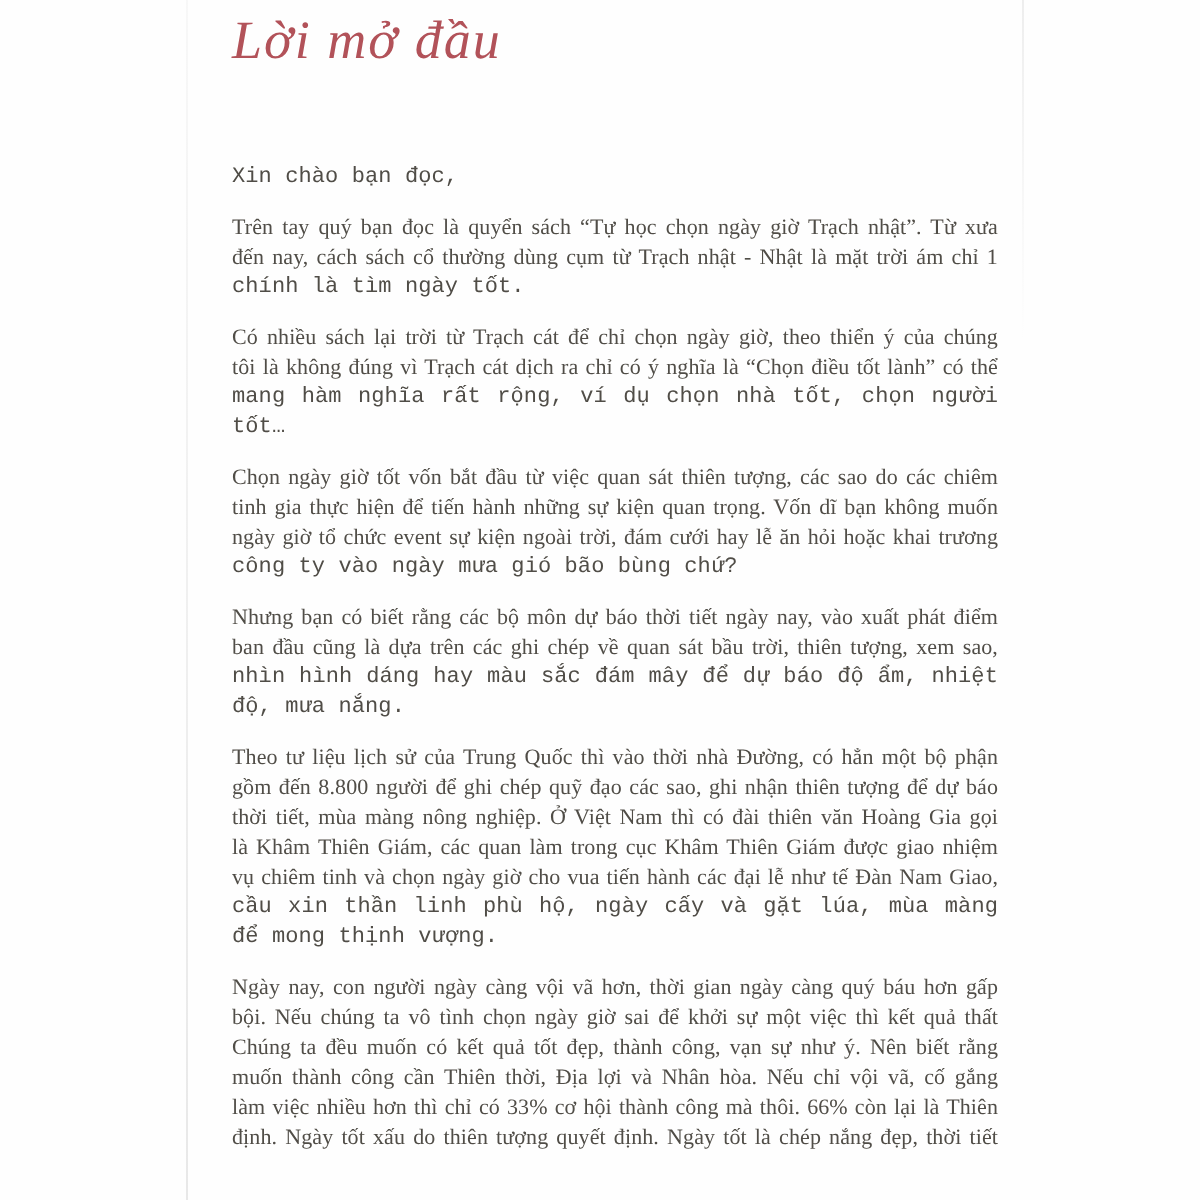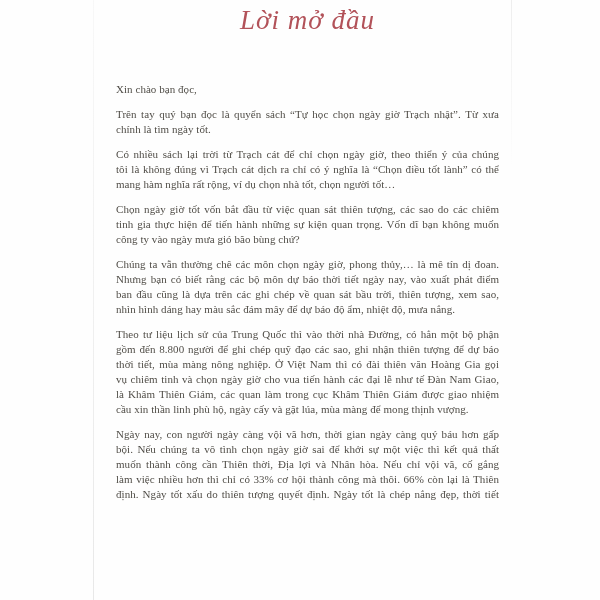--- a/index.html
+++ b/index.html
@@ -26,21 +26,21 @@
     position: absolute;
     left: 511px; top: 0;
     width: 1px; height: 170px;
     background: linear-gradient(to bottom, rgba(200,200,200,0.30), rgba(200,200,200,0.0));
   }
   .title {
     position: absolute;
     top: 5px;
     left: 116px;
     width: 383px;
-    text-align: center;
+    text-align: left;
     font-style: italic;
     font-size: 27px;
     letter-spacing: 1px;
     color: #b25259;
   }
   .body-text {
     position: absolute;
     left: 116px;
     top: 82px;
     width: 383px;
@@ -50,62 +50,65 @@
     letter-spacing: 0.05px;
   }
   .para { margin: 0 0 10px 0; }
   .line {
     text-align: justify;
     text-align-last: justify;
     white-space: normal;
   }
   .line.last {
     text-align-last: left;
+    font-family: Liberation Mono, monospace;
   }
 </style>
 </head>
 <body>
 
 <div class="page">
   <div class="edge-left"></div>
   <div class="edge-right"></div>
   <div class="title" style="color: rgb(178, 82, 89);">Lời mở đầu</div>
   <div class="body-text" style="color: rgb(80, 77, 71);">
       <div class="para">
         <div class="line last">Xin chào bạn đọc,</div>
       </div>
       <div class="para">
         <div class="line">Trên tay quý bạn đọc là quyển sách “Tự học chọn ngày giờ Trạch nhật”. Từ xưa</div>
+        <div class="line">đến nay, cách sách cổ thường dùng cụm từ Trạch nhật - Nhật là mặt trời ám chỉ 1</div>
         <div class="line last">chính là tìm ngày tốt.</div>
       </div>
       <div class="para">
         <div class="line">Có nhiều sách lại trời từ Trạch cát để chỉ chọn ngày giờ, theo thiển ý của chúng</div>
         <div class="line">tôi là không đúng vì Trạch cát dịch ra chỉ có ý nghĩa là “Chọn điều tốt lành” có thể</div>
         <div class="line last">mang hàm nghĩa rất rộng, ví dụ chọn nhà tốt, chọn người tốt…</div>
       </div>
       <div class="para">
         <div class="line">Chọn ngày giờ tốt vốn bắt đầu từ việc quan sát thiên tượng, các sao do các chiêm</div>
         <div class="line">tinh gia thực hiện để tiến hành những sự kiện quan trọng. Vốn dĩ bạn không muốn</div>
+        <div class="line">ngày giờ tổ chức event sự kiện ngoài trời, đám cưới hay lễ ăn hỏi hoặc khai trương</div>
         <div class="line last">công ty vào ngày mưa gió bão bùng chứ?</div>
       </div>
       <div class="para">
-        <div class="line">Chúng ta vẫn thường chê các môn chọn ngày giờ, phong thủy,… là mê tín dị đoan.</div>
         <div class="line">Nhưng bạn có biết rằng các bộ môn dự báo thời tiết ngày nay, vào xuất phát điểm</div>
         <div class="line">ban đầu cũng là dựa trên các ghi chép về quan sát bầu trời, thiên tượng, xem sao,</div>
         <div class="line last">nhìn hình dáng hay màu sắc đám mây để dự báo độ ẩm, nhiệt độ, mưa nắng.</div>
       </div>
       <div class="para">
         <div class="line">Theo tư liệu lịch sử của Trung Quốc thì vào thời nhà Đường, có hẳn một bộ phận</div>
         <div class="line">gồm đến 8.800 người để ghi chép quỹ đạo các sao, ghi nhận thiên tượng để dự báo</div>
         <div class="line">thời tiết, mùa màng nông nghiệp. Ở Việt Nam thì có đài thiên văn Hoàng Gia gọi</div>
+        <div class="line">là Khâm Thiên Giám, các quan làm trong cục Khâm Thiên Giám được giao nhiệm</div>
         <div class="line">vụ chiêm tinh và chọn ngày giờ cho vua tiến hành các đại lễ như tế Đàn Nam Giao,</div>
-        <div class="line">là Khâm Thiên Giám, các quan làm trong cục Khâm Thiên Giám được giao nhiệm</div>
         <div class="line last">cầu xin thần linh phù hộ, ngày cấy và gặt lúa, mùa màng để mong thịnh vượng.</div>
       </div>
       <div class="para">
         <div class="line">Ngày nay, con người ngày càng vội vã hơn, thời gian ngày càng quý báu hơn gấp</div>
         <div class="line">bội. Nếu chúng ta vô tình chọn ngày giờ sai để khởi sự một việc thì kết quả thất</div>
+        <div class="line">Chúng ta đều muốn có kết quả tốt đẹp, thành công, vạn sự như ý. Nên biết rằng</div>
         <div class="line">muốn thành công cần Thiên thời, Địa lợi và Nhân hòa. Nếu chỉ vội vã, cố gắng</div>
         <div class="line">làm việc nhiều hơn thì chỉ có 33% cơ hội thành công mà thôi. 66% còn lại là Thiên</div>
         <div class="line">định. Ngày tốt xấu do thiên tượng quyết định. Ngày tốt là chép nắng đẹp, thời tiết</div>
       </div>
     </div>
 </div>
 
 </body></html>

